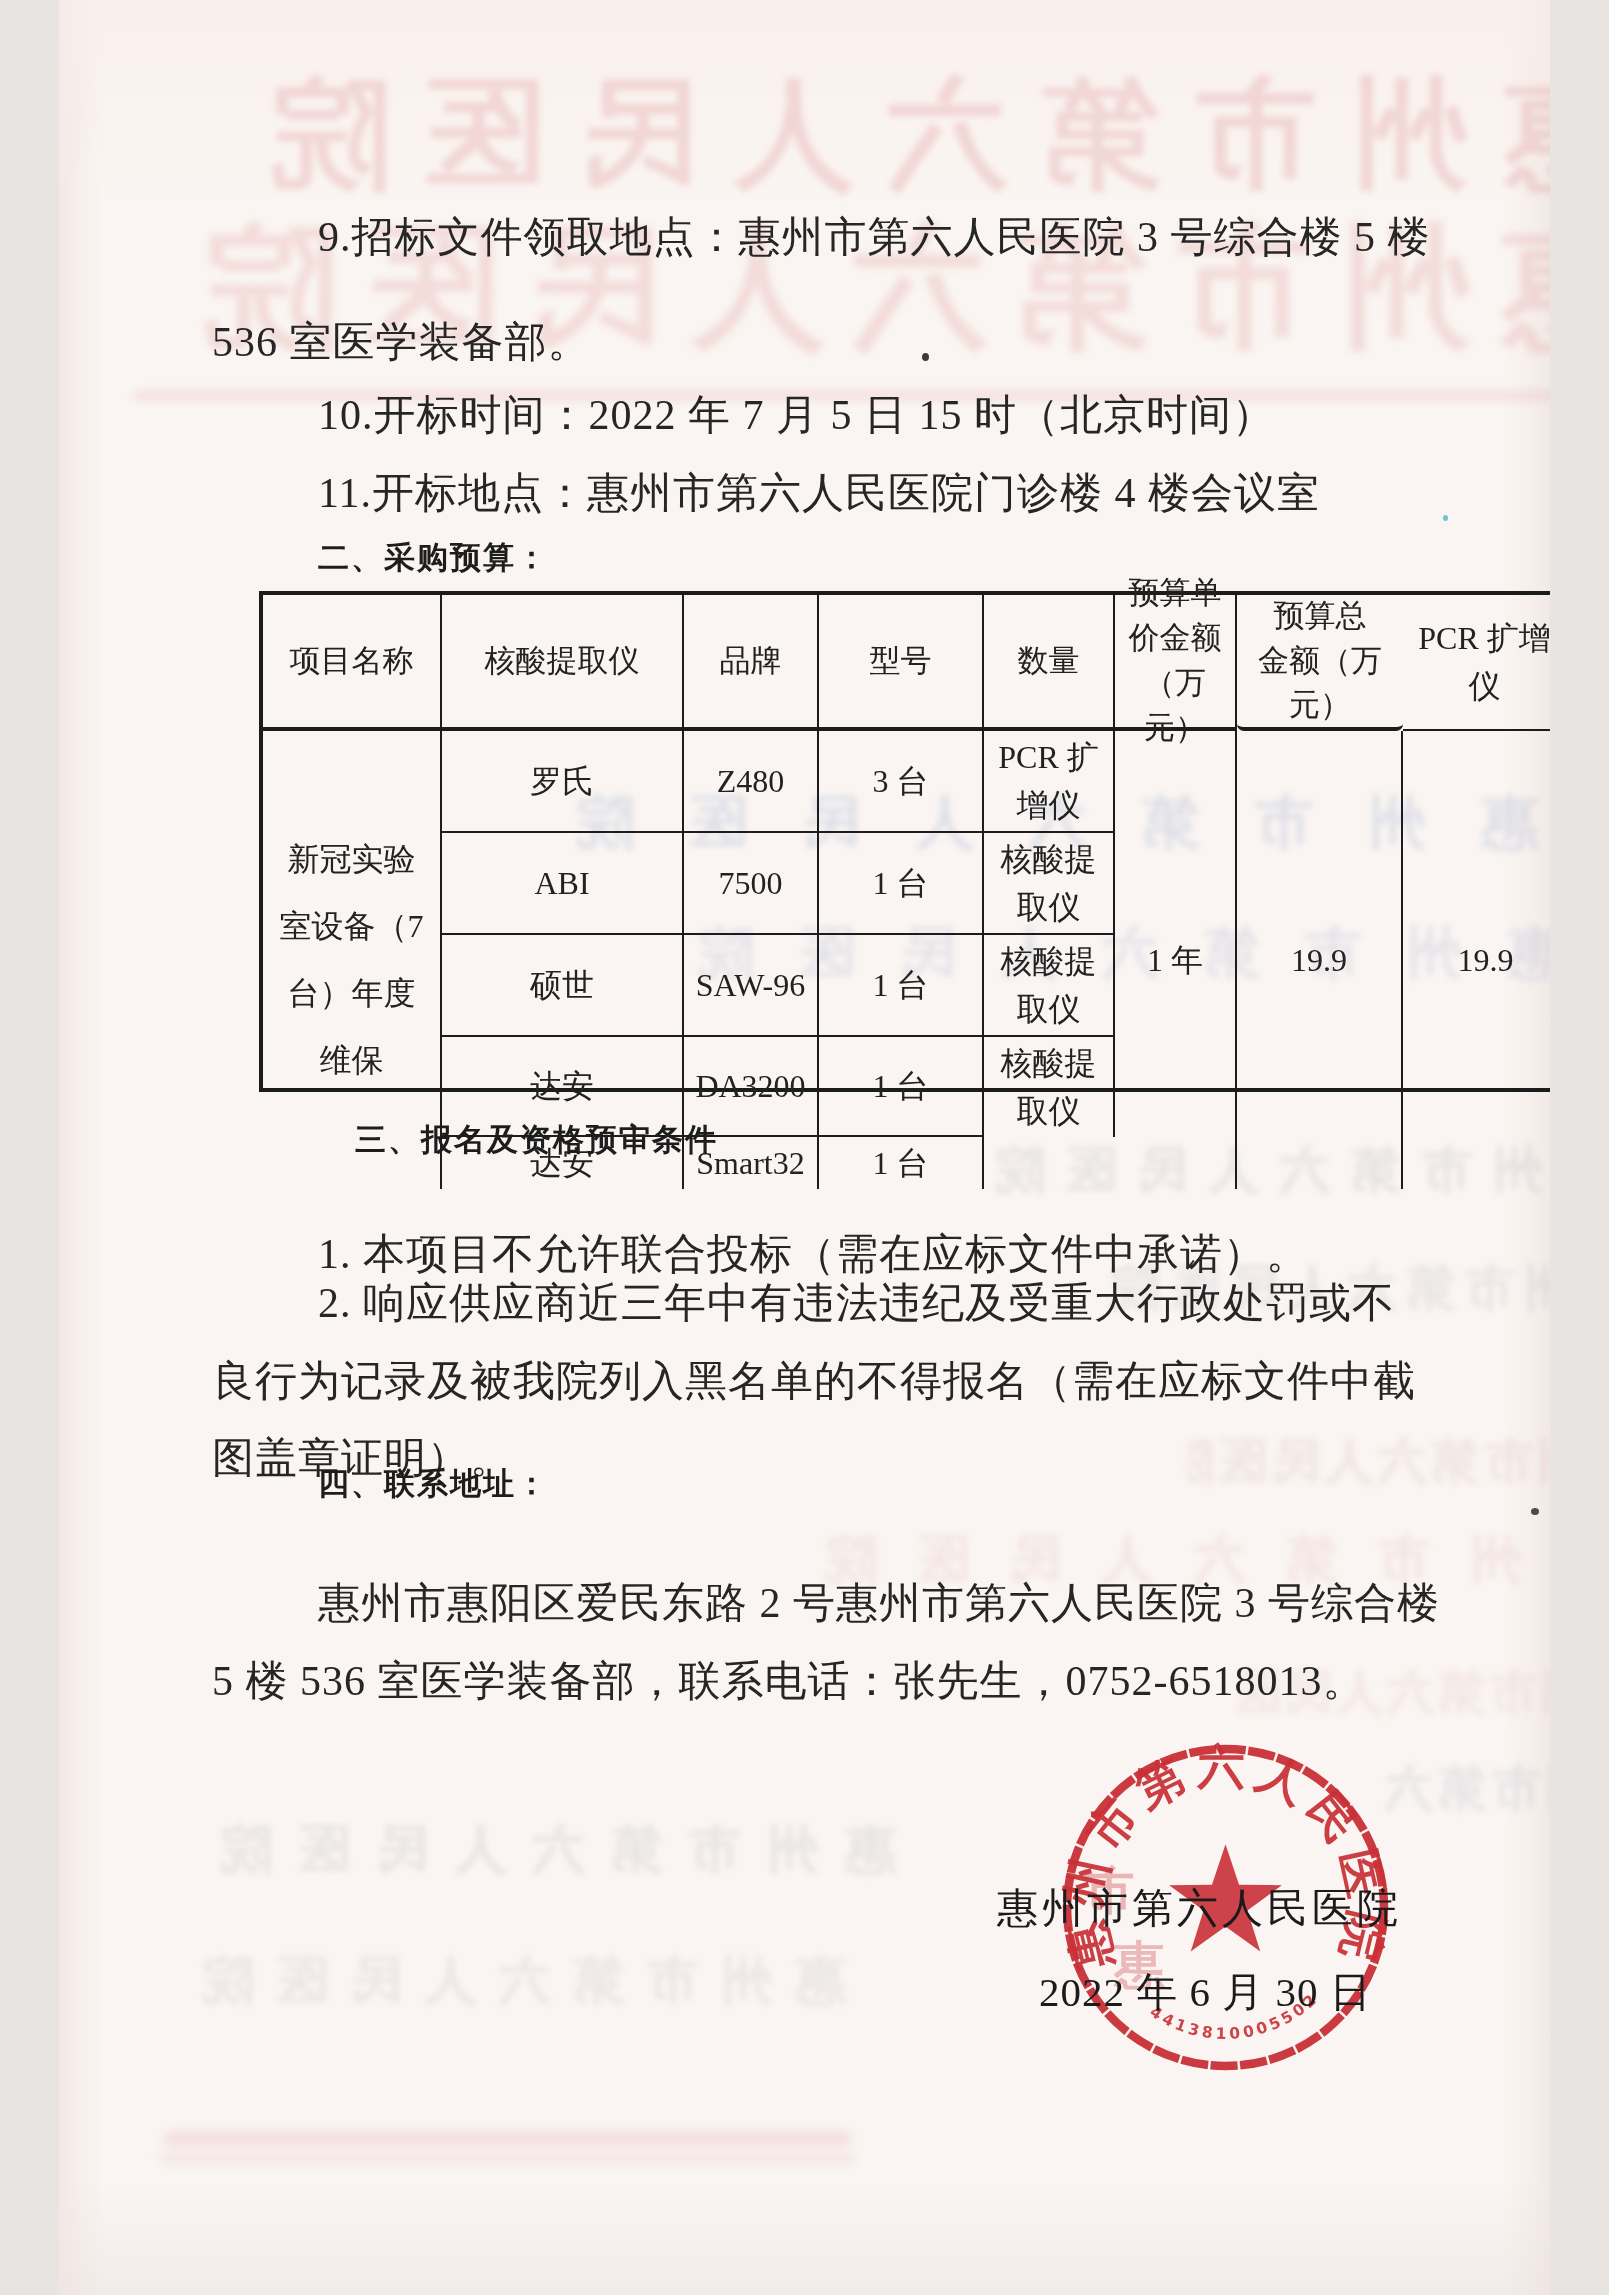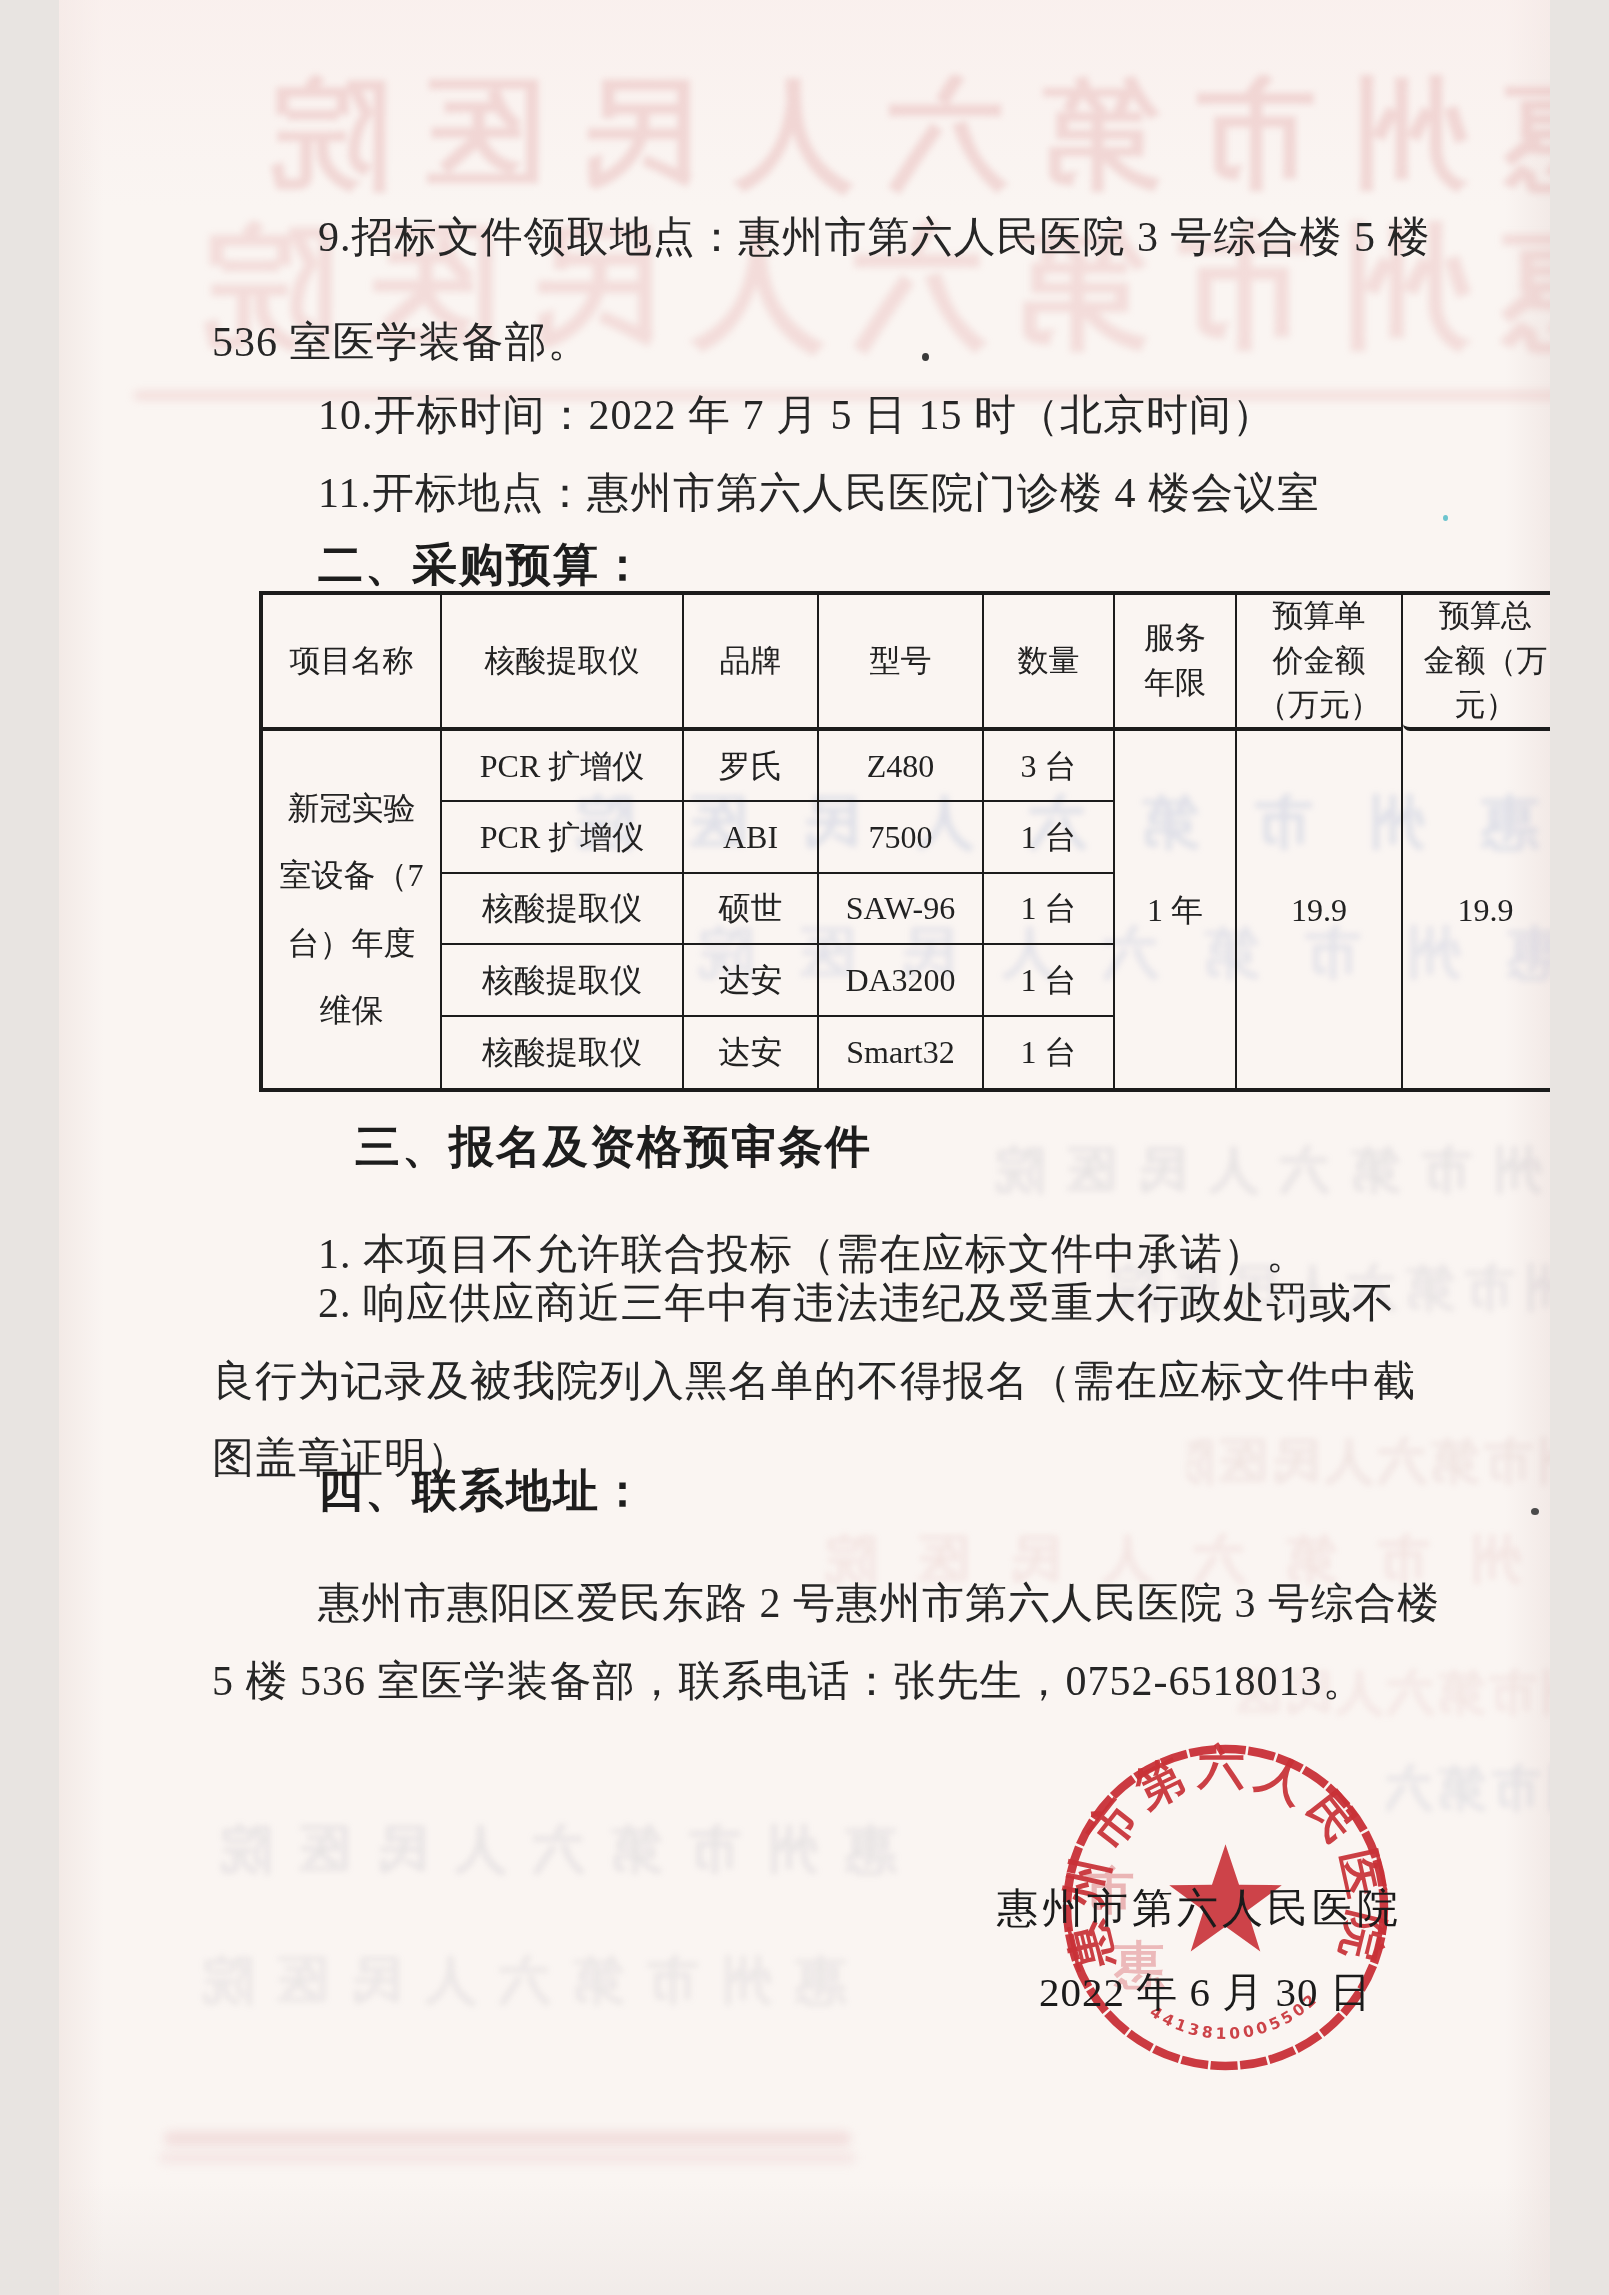--- a/index.html
+++ b/index.html
@@ -30,21 +30,21 @@
   .speck{position:absolute;border-radius:50%;pointer-events:none;}
   
   .tline{
     position:absolute;
     font-size:42px;
     line-height:1.15;
     letter-spacing:1px;
     color:#262626;
     white-space:nowrap;
   }
-  .hline{font-weight:bold;font-size:45px;letter-spacing:2px;color:#1d1d1d;}
+  .hline{font-weight:bold;font-size:31px;letter-spacing:2px;color:#1d1d1d;}
   
   .btable{
     position:absolute;left:200px;top:591px;
     width:1313px;height:501px;
     box-sizing:border-box;
     border:4.5px solid #1c1c1c;
     display:grid;
     grid-template-columns:179px 242px 135px 165px 131px 122px 166px 1fr;
     grid-template-rows:136px repeat(5,1fr);
   }
@@ -109,22 +109,20 @@
   <div class="tline" style="left:259px;top:469px;">11.开标地点：惠州市第六人民医院门诊楼 4 楼会议室</div>
 
   <div class="tline hline" style="left:259px;top:540px;">二、采购预算：</div>
 
   <div class="btable">
     <div class="bc hdr">项目名称</div>
     <div class="bc hdr">核酸提取仪</div>
     <div class="bc hdr">品牌</div>
     <div class="bc hdr">型号</div>
     <div class="bc hdr">数量</div>
-    <div class="bc hdr">服务
-年限</div>
     <div class="bc hdr">预算单
 价金额
 （万元）</div>
     <div class="bc hdr lastcol">预算总
 金额（万
 元）</div>
 
     <div class="bc project">新冠实验
 室设备（7
 台）年度

